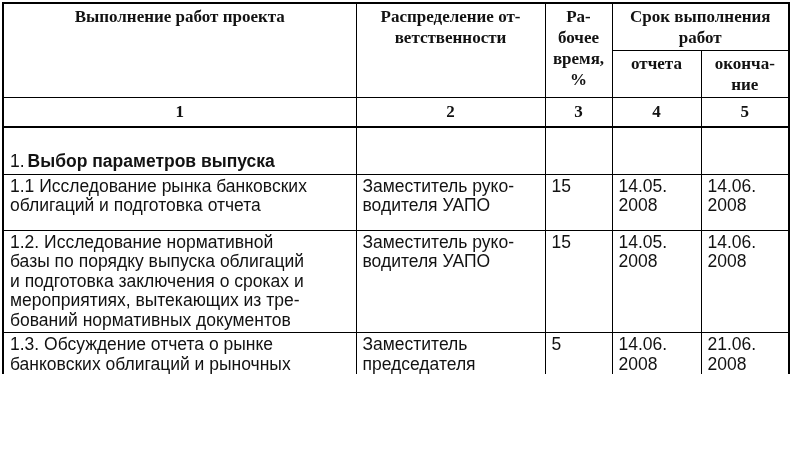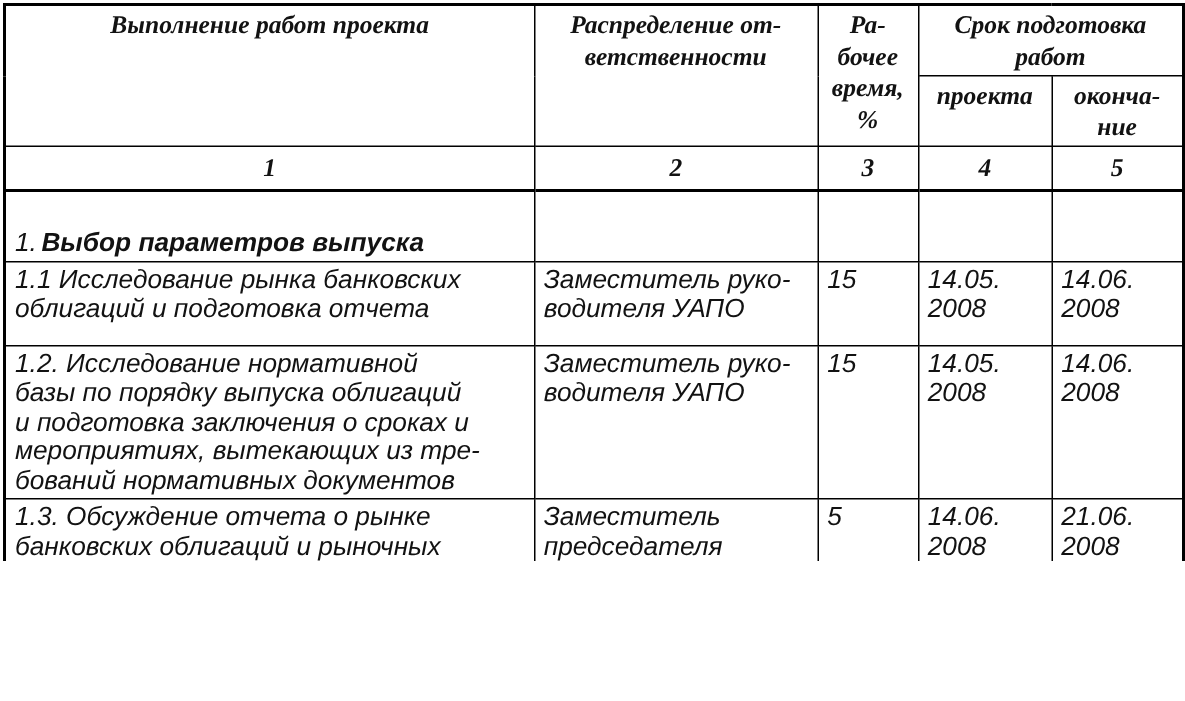--- a/index.html
+++ b/index.html
@@ -7,21 +7,20 @@
     padding: 0;
     background: #ffffff;
   }
   .page {
     width: 790px;
     height: 374px;
     box-sizing: border-box;
     background: #ffffff;
     color: #121212;
     overflow: hidden;
-    font-style: italic;
   }
   table.plan {
     border-collapse: collapse;
     table-layout: fixed;
     width: 786px;
     margin: 2px;
     background: #ffffff;
   }
   table.plan td {
     border: 1px solid #000000;
@@ -93,25 +92,25 @@
 
     <tbody>
         <tr class="h-hdr1">
       <td class="hdr" rowspan="2">Выполнение работ проекта</td>
       <td class="hdr" rowspan="2">Распределение от-
 ветственности</td>
       <td class="hdr" rowspan="2">Ра-
 бочее
 время,
 %</td>
-      <td class="hdr" colspan="2">Срок подготовка
+      <td class="hdr" colspan="2">Срок выполнения
 работ</td>
     </tr>
     <tr class="h-hdr2">
-      <td class="hdr">проекта</td>
+      <td class="hdr">отчета</td>
       <td class="hdr">оконча-
 ние</td>
     </tr>
 
     <tr class="numrow h-num">
       <td>1</td>
       <td>2</td>
       <td>3</td>
       <td>4</td>
       <td>5</td>

